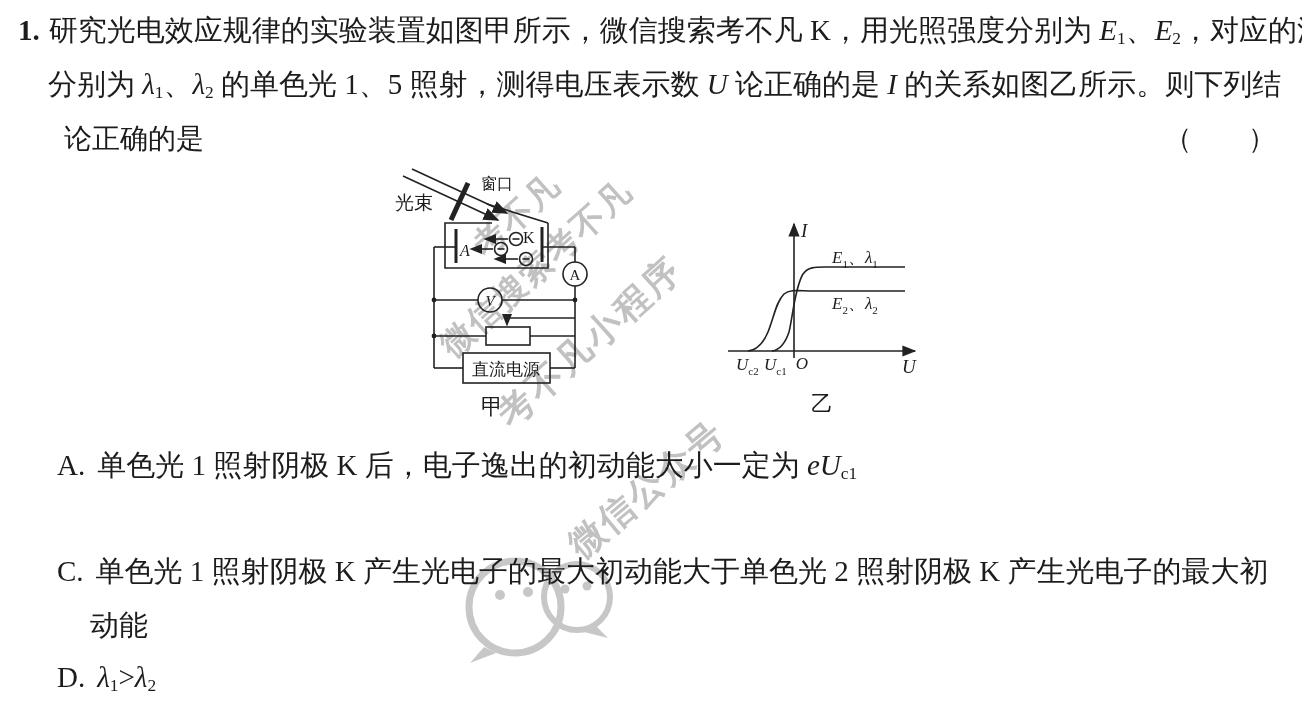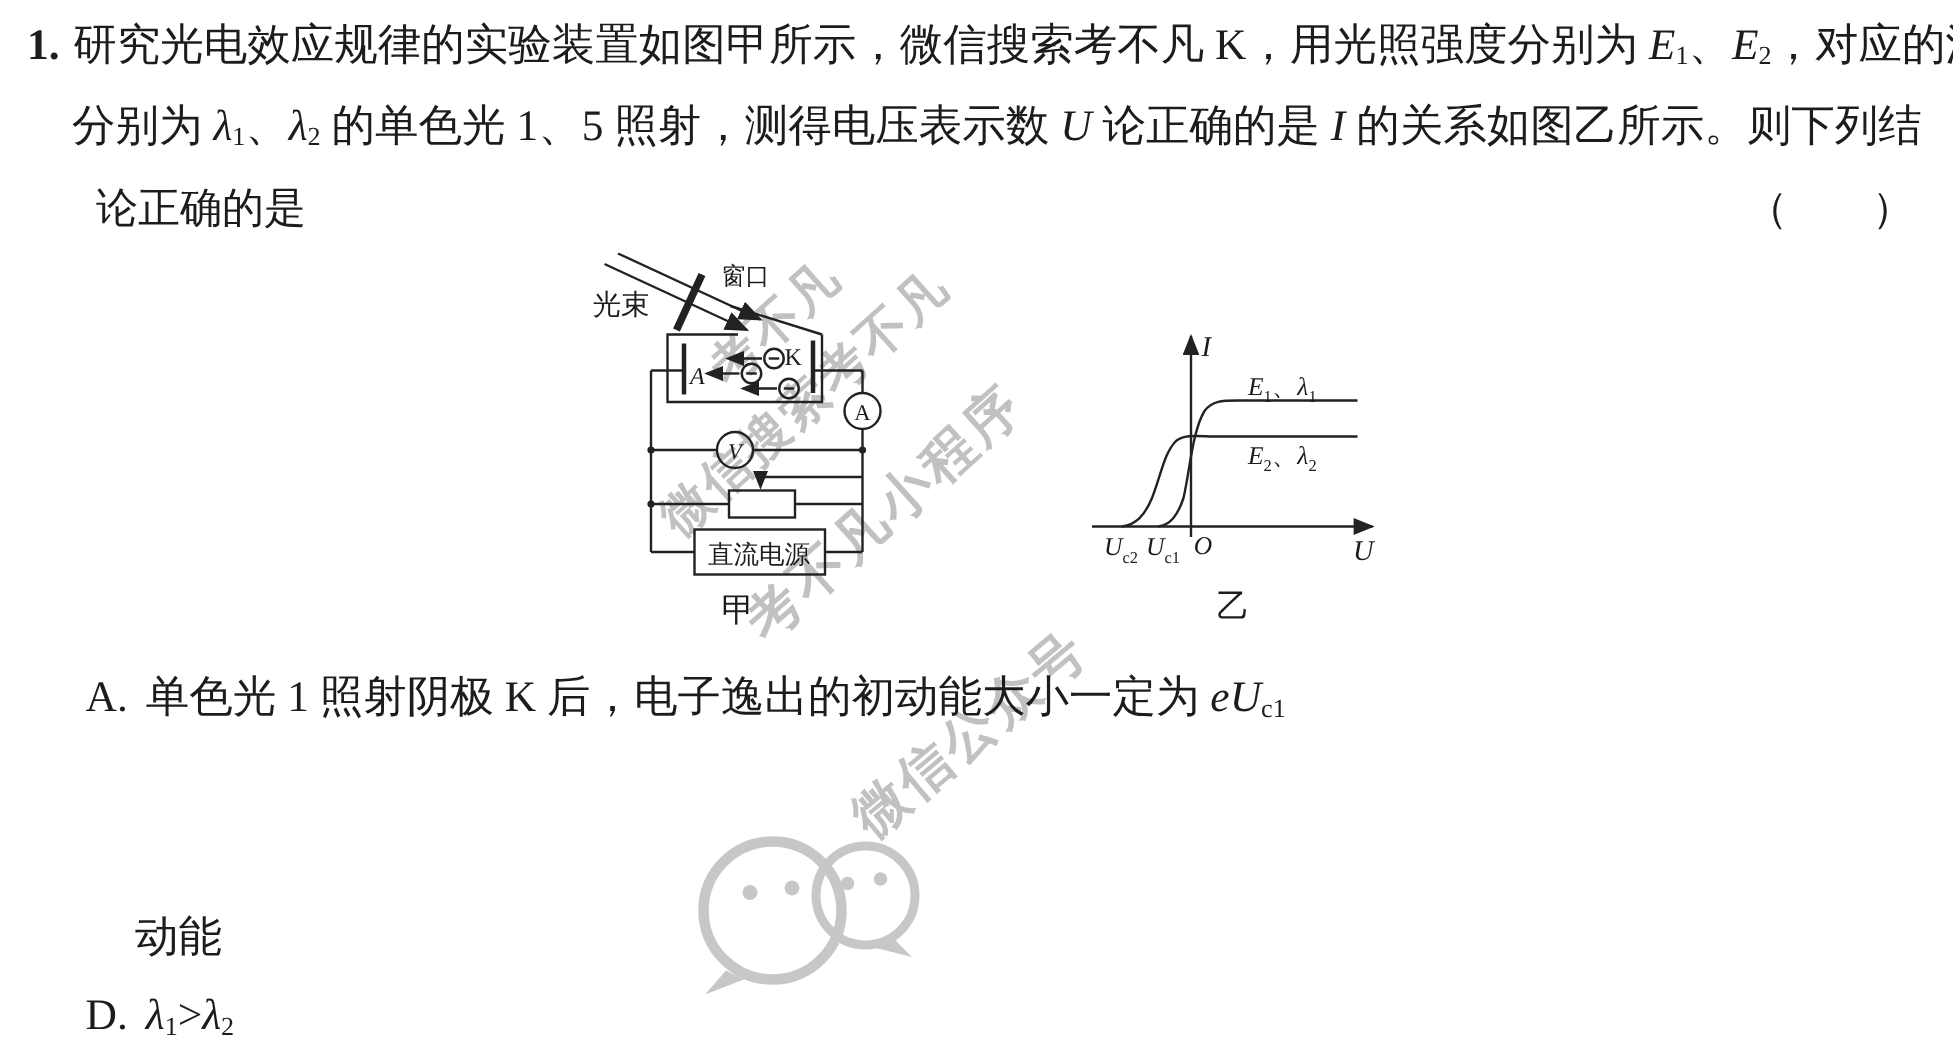--- a/index.html
+++ b/index.html
@@ -152,20 +152,23 @@
     <text x="52" y="187" font-size="17"><tspan class="sv-it">U</tspan><tspan font-size="11" dy="5">c1</tspan></text>
 
     <text x="110" y="228" font-size="22" text-anchor="middle">乙</text>
   </svg>
 
   <div class="opt" style="top:447px;">
     <span class="opt-label">A.</span><span>单色光 1 照射阴极 K 后，电子逸出的初动能大小一定为 </span><span class="it">e</span><span class="it">U</span><span class="sb">c1</span>
   </div>
 
 
+  <div class="opt" style="top:553px;">
+    <span class="opt-label">C.</span><span>单色光 1 照射阴极 K 产生光电子的最大初动能大于单色光 2 照射阴极 K 产生光电子的最大初</span>
+  </div>
 
   <div class="opt" style="top:607px; left:90px;text-align:right;">
     <span>动能</span>
   </div>
 
   <div class="opt" style="top:659px;">
     <span class="opt-label">D.</span><span class="it">λ</span><span class="sb">1</span><span>&gt;</span><span class="it">λ</span><span class="sb">2</span>
   </div>
 
 </div>

